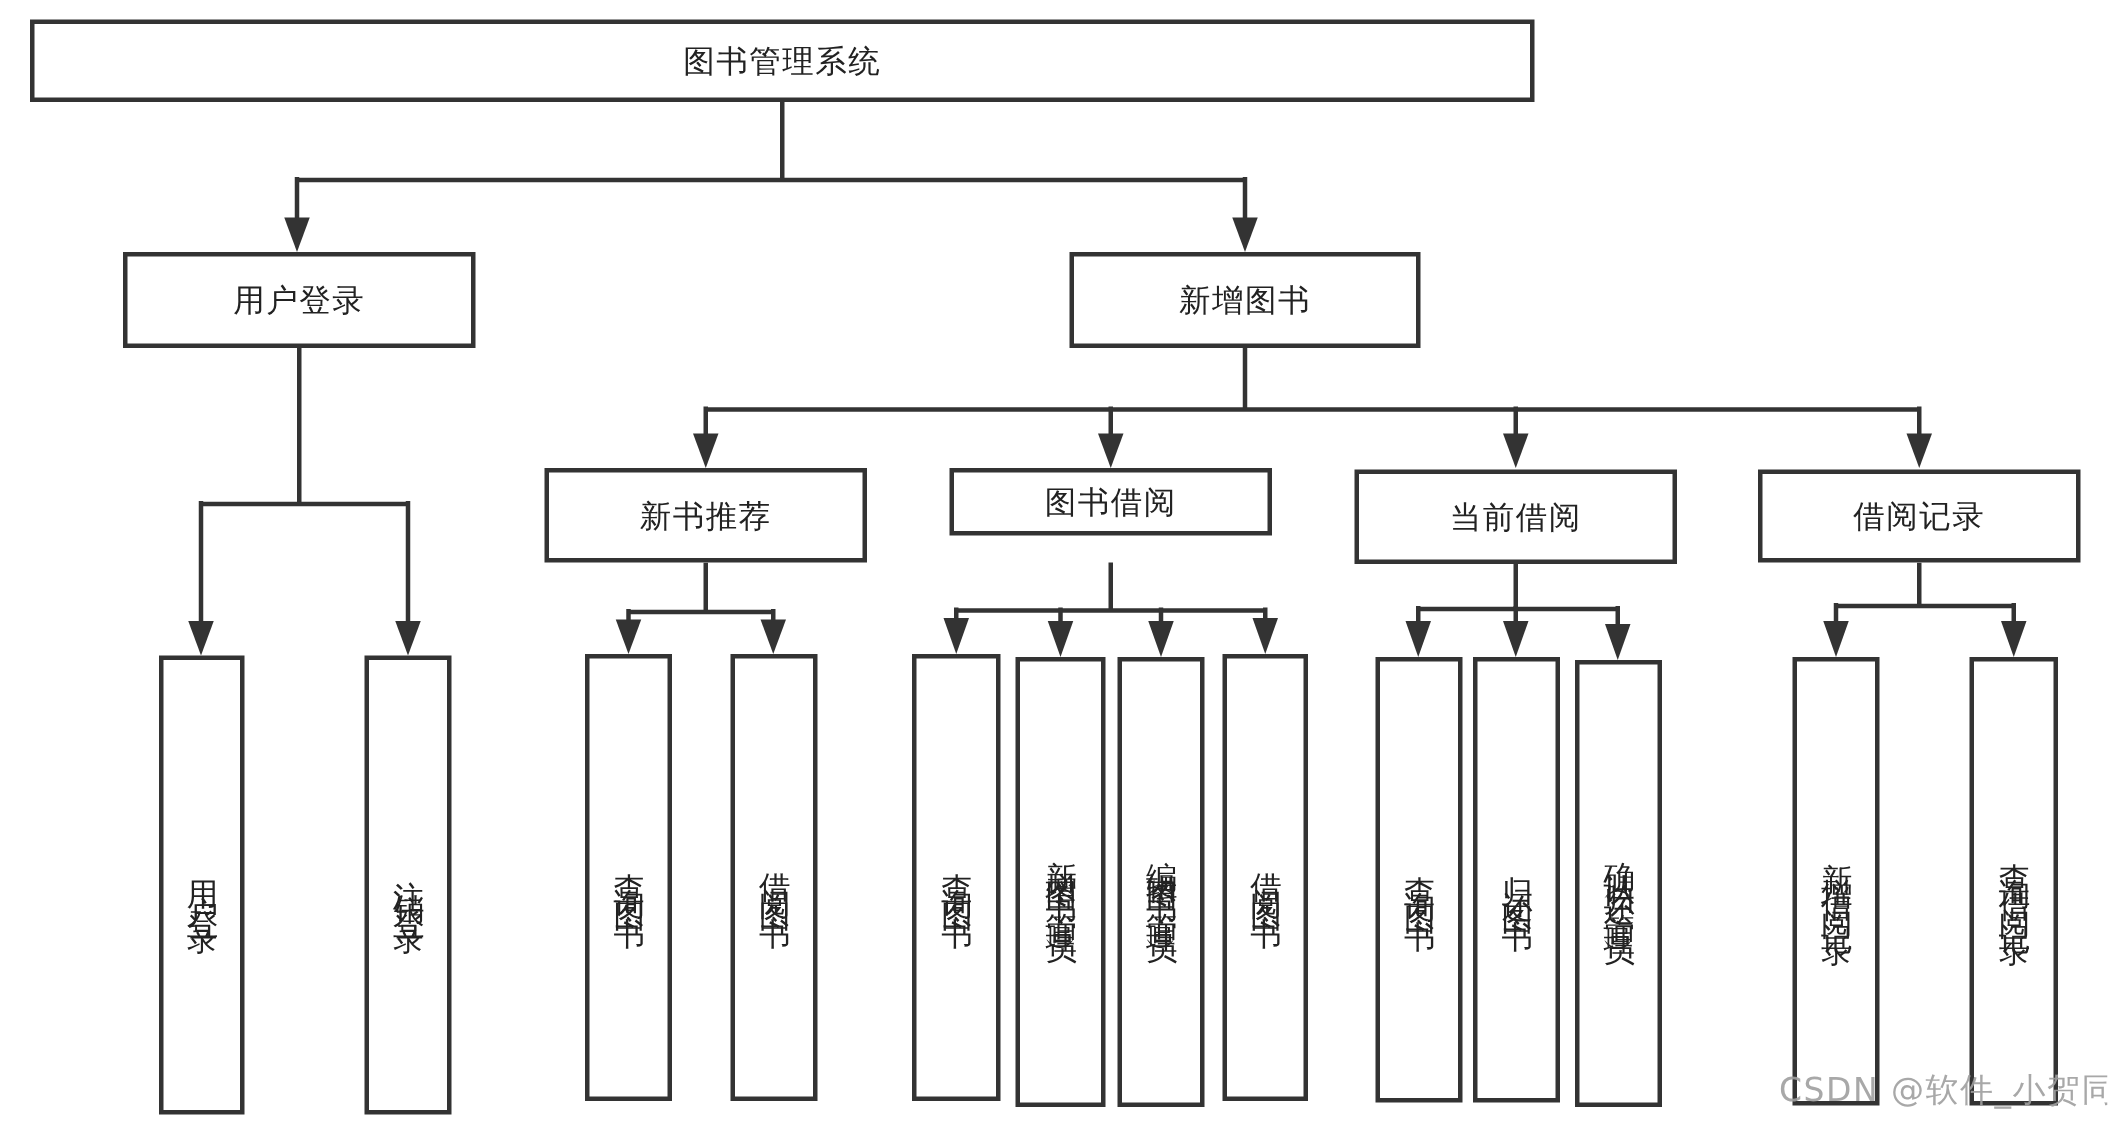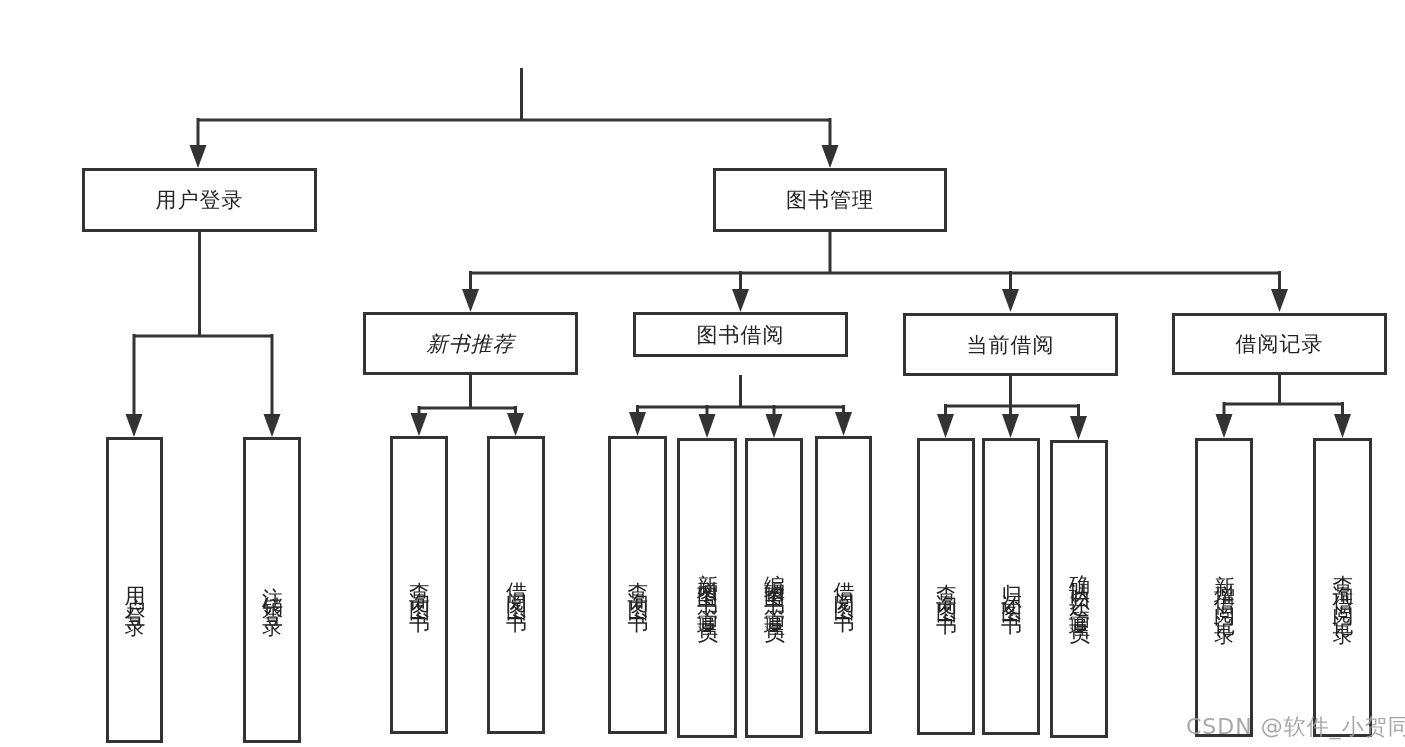--- a/index.html
+++ b/index.html
@@ -125,29 +125,32 @@
     <g>
       <path d="M 1279.5 375 L 1279.5 404"></path>
       <path d="M 1224 404 L 1342.5 404"></path>
       <path d="M 1224 402 L 1224 415"></path>
       <polygon points="1215.5,414 1232.5,414 1224,438"></polygon>
       <path d="M 1342.5 402 L 1342.5 415"></path>
       <polygon points="1334,414 1351,414 1342.5,438"></polygon>
     </g>
   </svg>
 
+  <div class="hnode" style="left:20px;top:13px;width:1003px;height:55px;">
+    <span>图书管理系统</span>
+  </div>
 
   <div class="hnode" style="left:82px;top:168px;width:235px;height:64px;">
     <span>用户登录</span>
   </div>
   <div class="hnode" style="left:713px;top:168px;width:234px;height:64px;">
-    <span>图书管理</span>
-  </div>
-
-  <div class="hnode" style="left:363px;top:312px;width:215px;height:63px;font-style:italic;">
+    <span>新增图书</span>
+  </div>
+
+  <div class="hnode" style="left:363px;top:312px;width:215px;height:63px;">
     <span>新书推荐</span>
   </div>
   <div class="hnode" style="left:633px;top:312px;width:215px;height:45px;">
     <span>图书借阅</span>
   </div>
   <div class="hnode" style="left:903px;top:313px;width:215px;height:63px;">
     <span>当前借阅</span>
   </div>
   <div class="hnode" style="left:1172px;top:313px;width:215px;height:62px;">
     <span>借阅记录</span>

